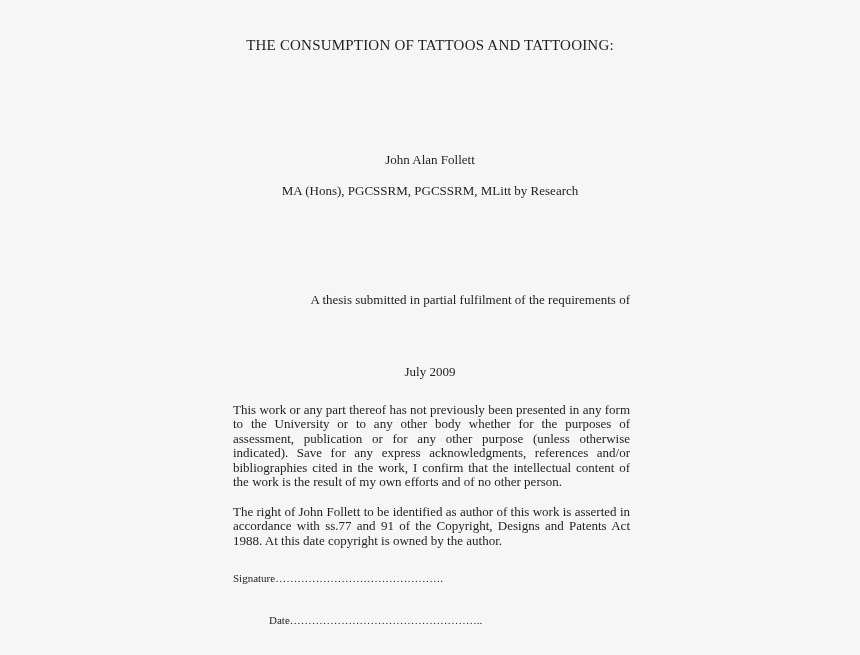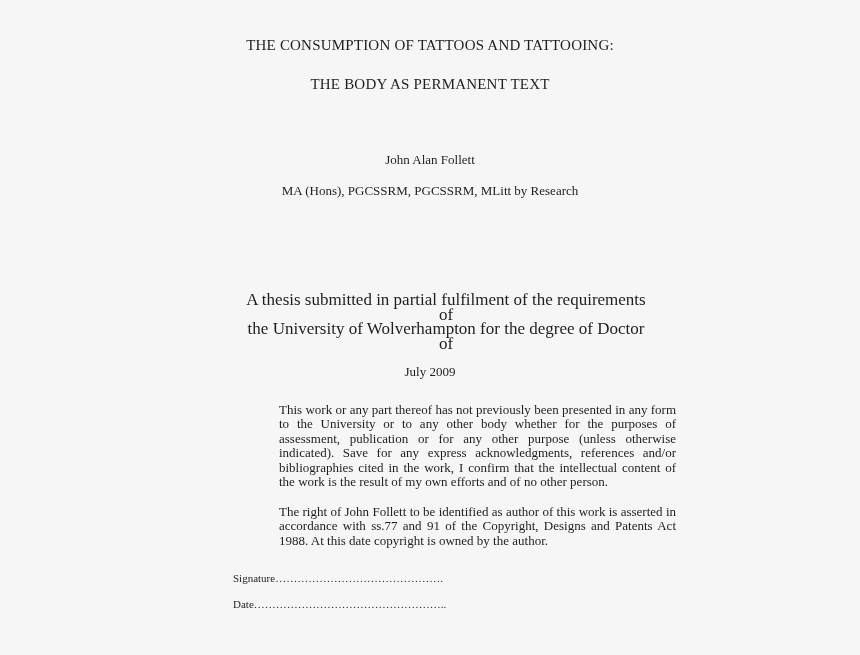--- a/index.html
+++ b/index.html
@@ -23,66 +23,63 @@
   }
   .title-line {
     font-size: 15px;
     letter-spacing: 0.2px;
   }
   .body-text {
     font-size: 13px;
   }
   .thesis-statement {
     position: absolute;
-    left: 246px;
+    left: 230px;
     width: 400px;
-    text-align: center;
-    font-size: 17px;
+    text-align: right;
+    font-size: 13px;
     line-height: 14.6px;
   }
   .thesis-statement div {
     display: block;
   }
   .para {
     position: absolute;
     left: 233px;
     width: 397px;
     text-align: justify;
     font-size: 13px;
     line-height: 14.4px;
-    margin-left: 46px;
   }
   .sig-line {
     position: absolute;
     left: 233px;
     font-size: 11px;
     white-space: nowrap;
   }
 </style>
 </head>
 <body>
 
 <div class="page">
 
   <div class="centered title-line" style="top: 37px;">THE CONSUMPTION OF TATTOOS AND TATTOOING:</div>
 
-  <div class="centered title-line" style="top: 76px;">THE BODY AS PERMANENT TEXT</div>
 
   <div class="centered body-text" style="top: 152px;">John Alan Follett</div>
 
   <div class="centered body-text" style="top: 183px;">MA (Hons), PGCSSRM, PGCSSRM, MLitt by Research</div>
 
   <div class="thesis-statement" style="top: 293px;">
     <div>A thesis submitted in partial fulfilment of the requirements of</div>
-    <div>the University of Wolverhampton for the degree of Doctor of</div>
   </div>
 
   <div class="centered body-text" style="top: 364px;">July 2009</div>
 
   <div class="para" style="top: 403px;">This work or any part thereof has not previously been presented in any form to the University or to any other body whether for the purposes of assessment, publication or for any other purpose (unless otherwise indicated).  Save for any express acknowledgments, references and/or bibliographies cited in the work, I confirm that the intellectual content of the work is the result of my own efforts and of no other person.</div>
 
   <div class="para" style="top: 505px;">The right of John Follett to be identified as author of this work is asserted in accordance with ss.77 and 91 of the Copyright, Designs and Patents Act 1988. At this date copyright is owned by the author.</div>
 
   <div class="sig-line" style="top: 572px;">Signature……………………………………….</div>
 
-  <div class="sig-line" style="top: 598px;">Date……………………………………………..</div>
+  <div class="sig-line" style="top: 614px; margin-left: 36px;">Date……………………………………………..</div>
 
 </div>
 
 </body></html>

